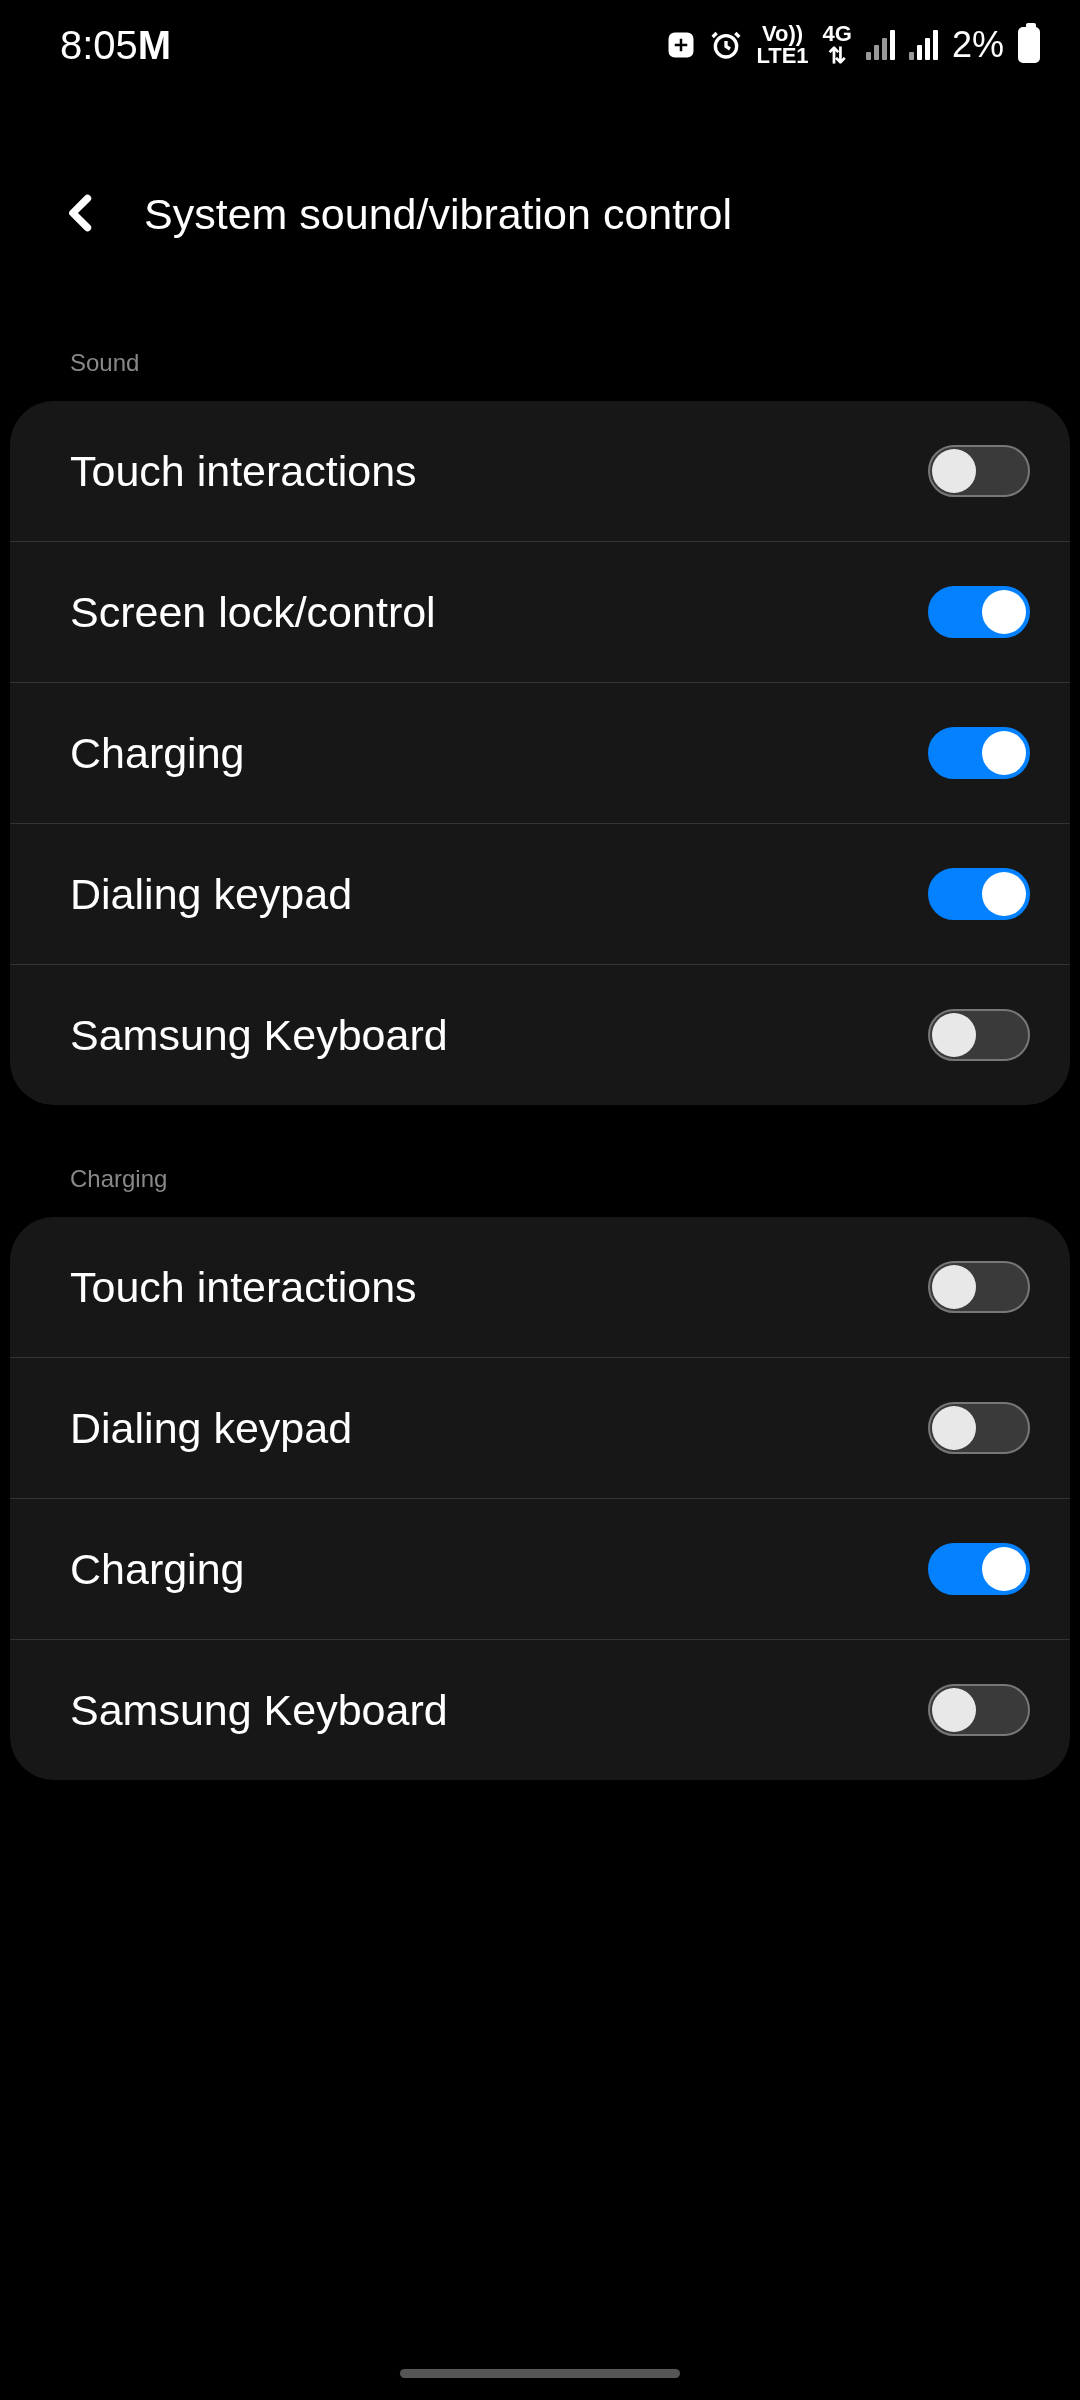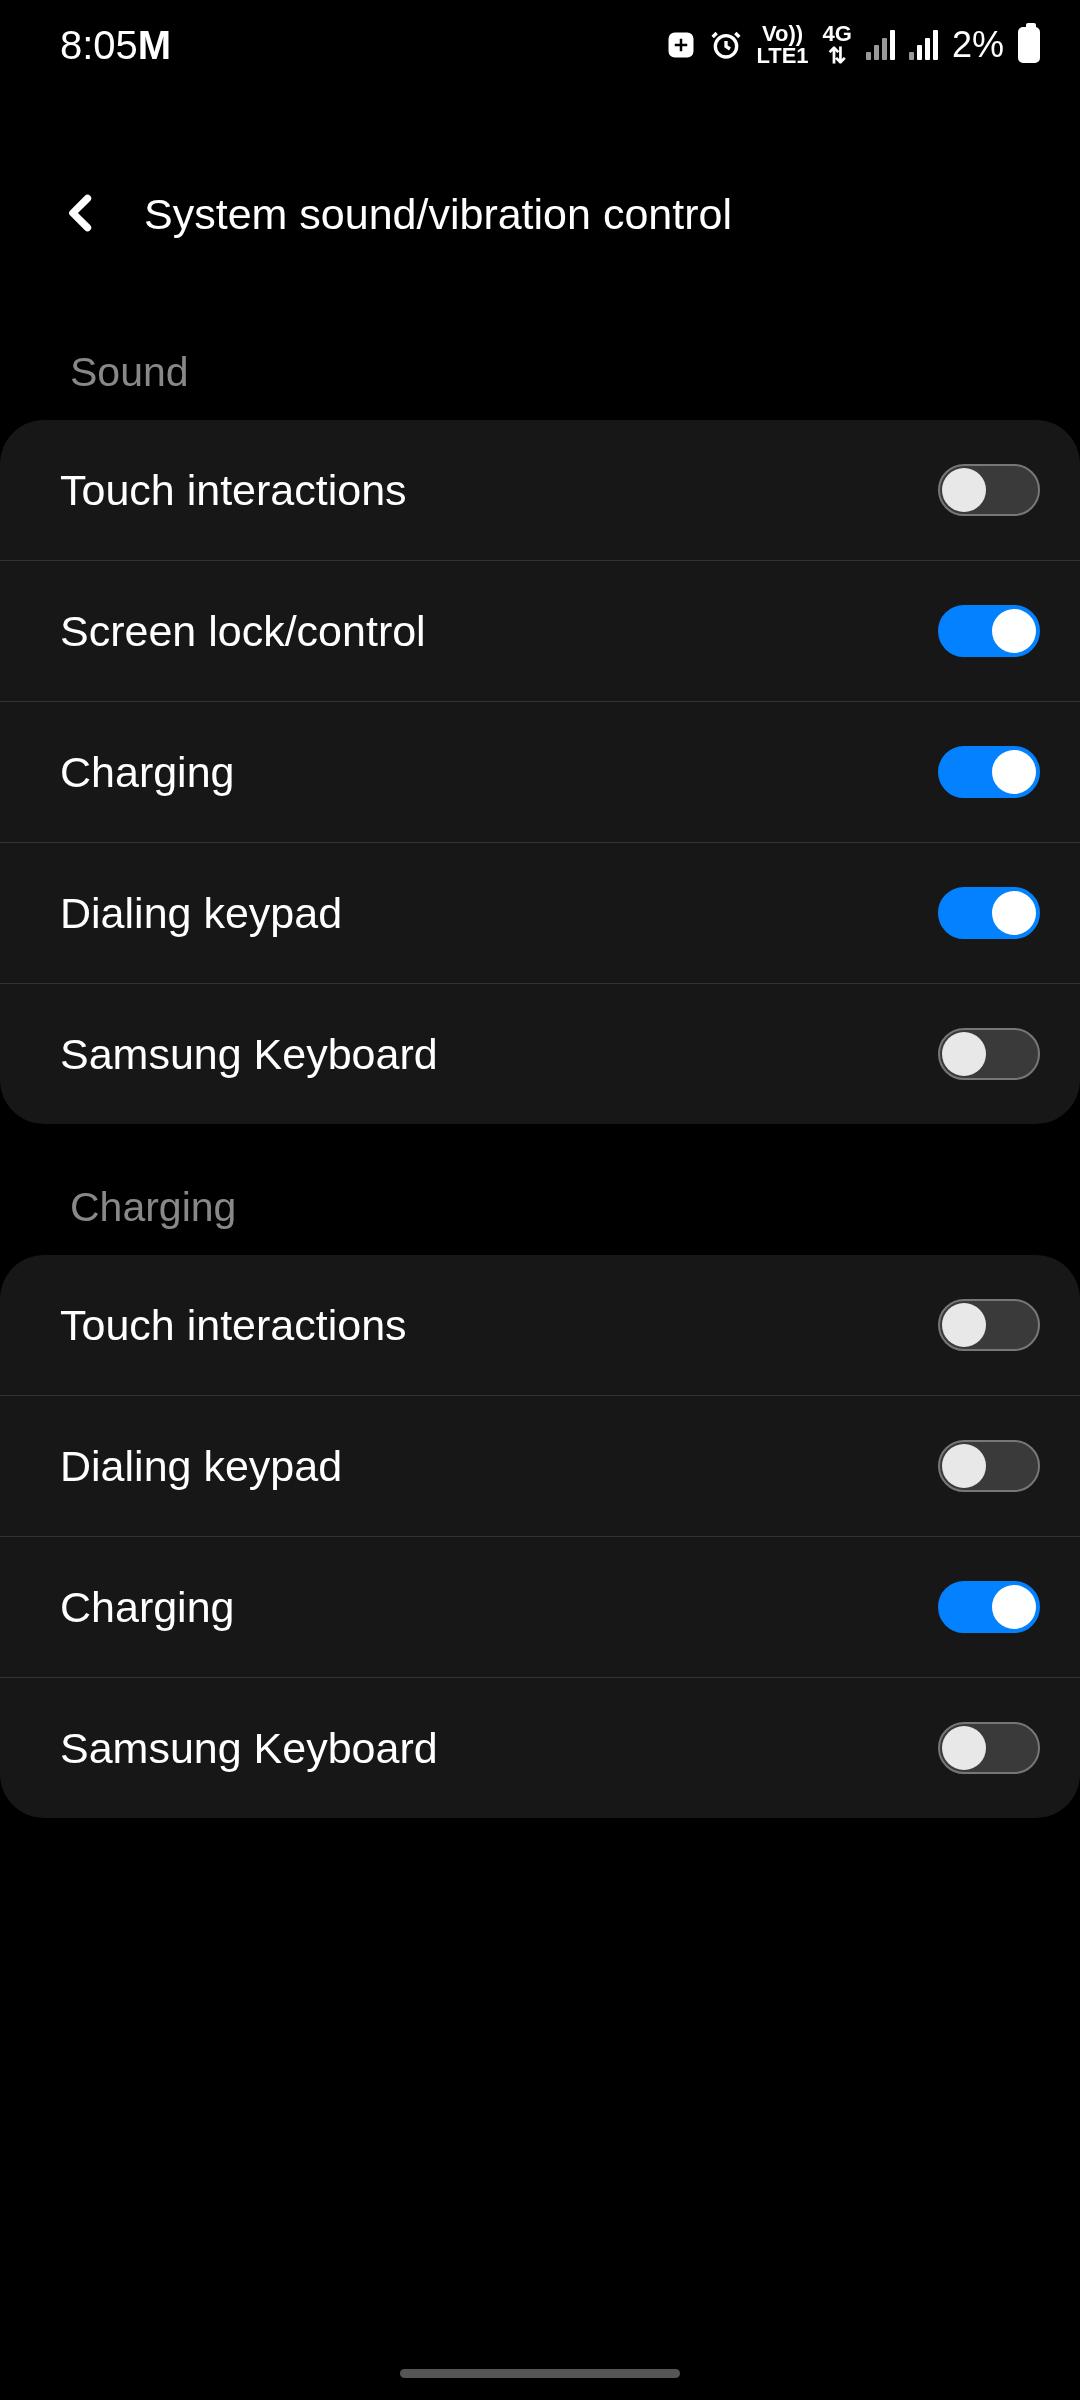--- a/index.html
+++ b/index.html
@@ -88,31 +88,31 @@
       gap: 40px;
     }
     .back-button {
       cursor: pointer;
     }
     .page-title {
       font-size: 43px;
       font-weight: 500;
     }
     .section-label {
-      font-size: 41px;
+      font-size: 24px;
       color: #888888;
       padding: 60px 0 24px 70px;
     }
     .section-label.first {
       padding-top: 70px;
     }
     .card {
       background: #171717;
       border-radius: 44px;
-      margin: 0 0;
+      margin: 0 10px;
     }
     .row {
       display: flex;
       align-items: center;
       justify-content: space-between;
       padding: 44px 40px 44px 60px;
       border-bottom: 1px solid #333333;
     }
     .row:last-child {
       border-bottom: none;

